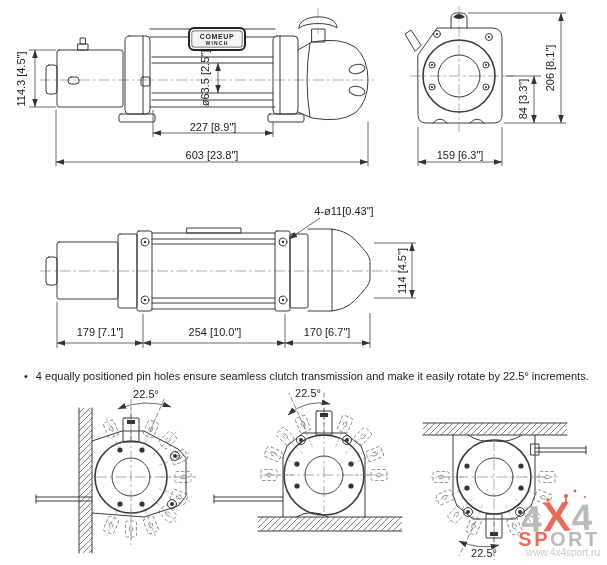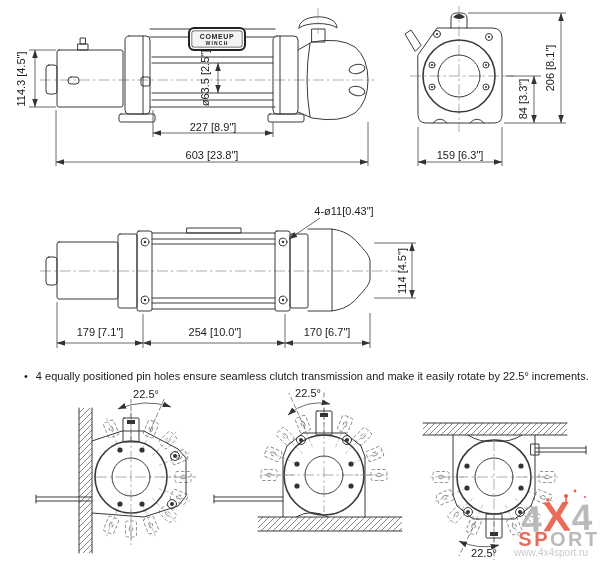--- a/index.html
+++ b/index.html
@@ -20,21 +20,21 @@
   .note{position:absolute;left:24px;top:369px;width:578px;font-size:11px;color:#1a1a1a;
         display:flex;gap:8px;line-height:1.35;}
   .badge{position:absolute;left:188px;top:27px;width:54px;height:20px;background:#f4f4f4;
          border:2px solid #222;border-radius:6px;box-shadow:inset 0 0 0 1.5px #fff, inset 0 0 0 2.2px #444;
          display:flex;flex-direction:column;align-items:center;justify-content:center;}
   .badge .l1{font-size:7px;font-weight:bold;letter-spacing:.6px;color:#222;}
   .badge .l2{font-size:5px;font-weight:bold;letter-spacing:1.2px;color:#222;}
   .wm{position:absolute;text-align:center;font-weight:bold;opacity:.92;}
   .wm-441{left:557px;top:517px;transform:translate(-50%,-50%) rotate(-2deg);font-size:37px;letter-spacing:1px;}
   .wm-sport{left:559px;top:539px;transform:translate(-50%,-50%);font-size:20px;letter-spacing:2.5px;}
-  .wm-url{left:551px;top:553px;transform:translate(-50%,-50%);font-size:10px;font-weight:normal;color:#c6c6c6;}
+  .wm-url{left:563px;top:553px;transform:translate(-50%,-50%);font-size:10px;font-weight:normal;color:#c6c6c6;}
   .wm .red{color:#e8604c;}
   .wm .gray{color:#b5b5b5;}
   .wm-441 .red{font-size:42px;}
 </style>
 </head>
 <body>
 
 <div id="stage">
 
 <svg width="607" height="565" viewBox="0 0 607 565">

